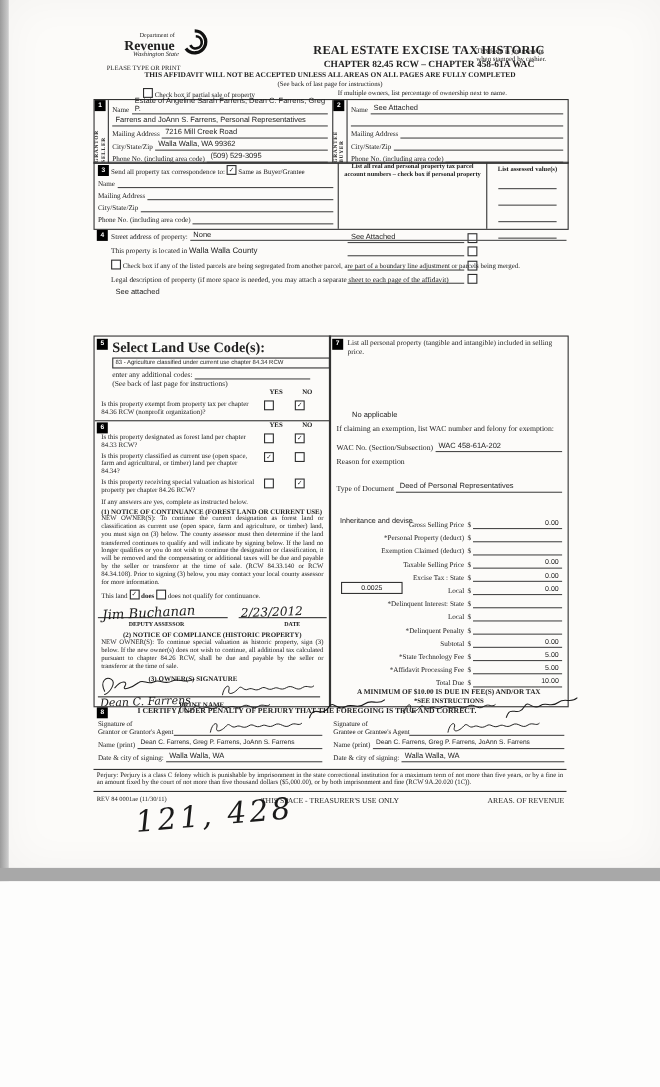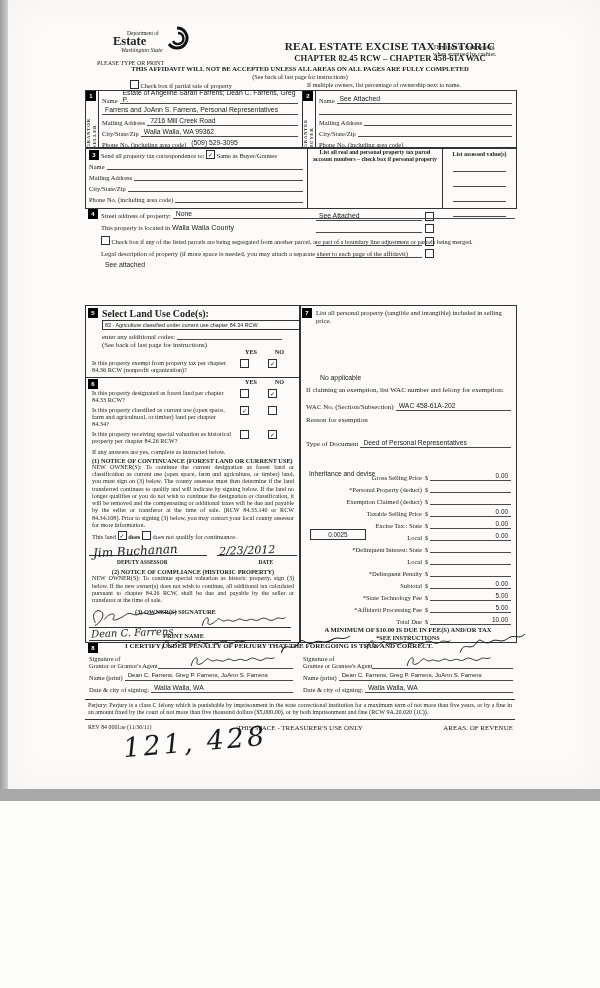--- a/index.html
+++ b/index.html
@@ -58,21 +58,21 @@
 
 <div class="scan"></div>
 <div class="edge-left"></div>
 <div class="edge-bottom"></div>
 
 <div class="form">
 
   <div class="abs" style="left:28px;top:30px;display:flex;gap:2px;">
     <div>
       <div style="font-size:5.5px;margin-left:14px;">Department of</div>
-      <div class="b" style="font-size:12.5px;line-height:11px;">Estate</div>
+      <div class="b" style="font-size:12.5px;line-height:11px;">Revenue</div>
       <div style="font-size:6px;font-style:italic;margin-left:8px;">Washington State</div>
     </div>
     <svg width="24" height="24" viewBox="0 0 24 24" style="margin-top:-4px;">
       <path d="M12 2 a10 10 0 1 1 -8 16" stroke="#111" stroke-width="3" fill="none"></path>
       <path d="M13 7 a5.5 5.5 0 1 1 -5 8" stroke="#111" stroke-width="2.4" fill="none"></path>
     </svg>
   </div>
   <div class="abs b" style="left:160px;top:40px;width:290px;text-align:center;font-size:11.2px;letter-spacing:0.2px;">REAL ESTATE EXCISE TAX HISTORIC</div>
   <div class="abs b" style="left:160px;top:53px;width:290px;text-align:center;font-size:8.6px;">CHAPTER 82.45 RCW – CHAPTER 458-61A WAC</div>
   <div class="abs" style="left:348px;top:43px;width:80px;font-size:6.2px;line-height:7.2px;">
@@ -226,21 +226,21 @@
       <span class="cb"></span>
       <span>Check box if any of the listed parcels are being segregated from another parcel, are part of a boundary line adjustment or parcels being merged.</span>
     </div>
     <div style="margin-left:16px;margin-top:5px;font-size:6.6px;">Legal description of property (if more space is needed, you may attach a separate sheet to each page of the affidavit)</div>
     <div class="tv" style="margin-left:20px;margin-top:4px;font-size:6.8px;">See attached</div>
   </div>
 
   <div class="box" style="left:0;top:305px;width:214px;height:336px;overflow:hidden;">
     <div style="position:relative;padding:2px 3px 0 3px;">
       <div class="mk" style="left:2px;top:2px;">5</div>
-      <div class="b" style="margin-left:13px;font-size:10px;">Select Land Use Code(s):</div>
+      <div class="b" style="margin-left:13px;font-size:13px;">Select Land Use Code(s):</div>
       <div style="margin-left:13px;margin-top:1px;width:192px;border:1px solid #333;font:5.4px/8px 'Liberation Sans',sans-serif;padding:0 2px;white-space:nowrap;overflow:hidden;">83 - Agriculture classified under current use chapter 84.34 RCW</div>
       <div class="fr" style="margin-left:13px;height:10px;width:180px;">
         <span class="lb" style="font-size:6.8px;">enter any additional codes:</span>
         <span class="ln"></span>
       </div>
       <div style="margin-left:13px;margin-top:1px;font-size:6.8px;">(See back of last page for instructions)</div>
       <div class="ynrow">
         <span class="hy">YES</span>
         <span class="hn">NO</span>
       </div>

